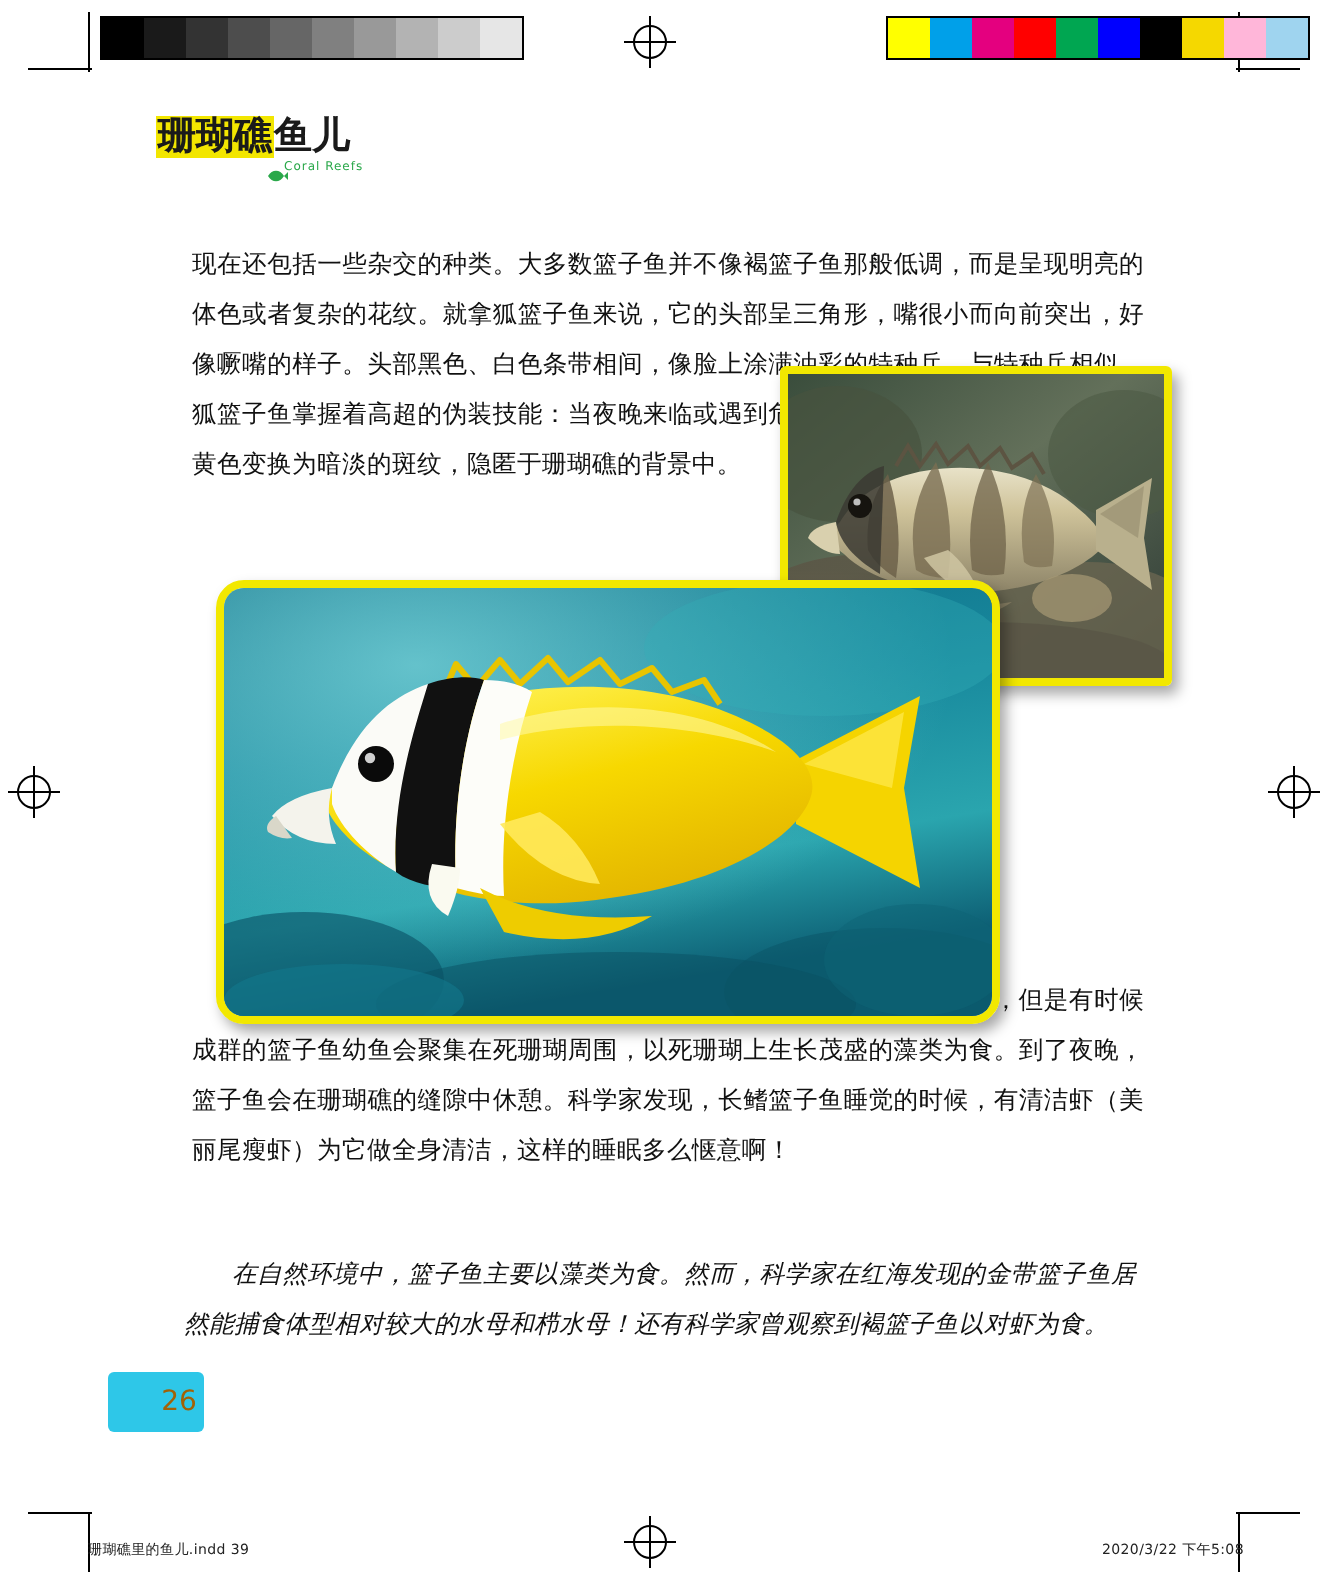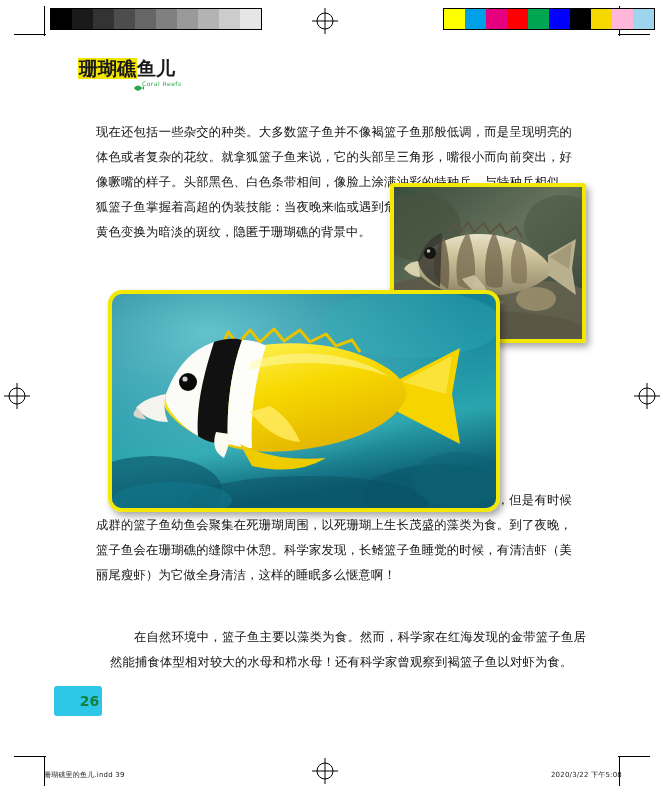--- a/index.html
+++ b/index.html
@@ -99,21 +99,21 @@
   .para {
     position: absolute;
     font-size: 12.3px;
     line-height: 25px;
     color: #111;
     text-align: justify;
     letter-spacing: .2px;
   }
   .p1 { left: 96px; top: 120px; width: 476px; }
   .p2 { left: 96px; top: 488px; width: 476px; text-indent: 24px; }
-  .p3 { left: 110px; top: 625px; width: 476px; text-indent: 24px; }
+  .p3 { left: 92px; top: 625px; width: 476px; text-indent: 24px; font-style: italic; }
 
   
   .photo {
     position: absolute;
     border: 4px solid #f2e800;
     box-sizing: border-box;
     overflow: hidden;
     box-shadow: 3px 4px 7px rgba(0,0,0,.35);
   }
   .photo-small {
@@ -156,22 +156,22 @@
     background: #2ec7e8;
     border-radius: 3px;
   }
   .pagenum {
     position: absolute;
     inset: 0;
     display: flex;
     align-items: center;
     justify-content: center;
     font-size: 14px;
-    font-weight: bold;
-    color: #15803d;
+    font-weight: normal;
+    color: #a16207;
     padding-left: 23px;
   }
 
   
   .footer-left {
     position: absolute;
     left: 44px;
     top: 770px;
     font-size: 7px;
     color: #222;

